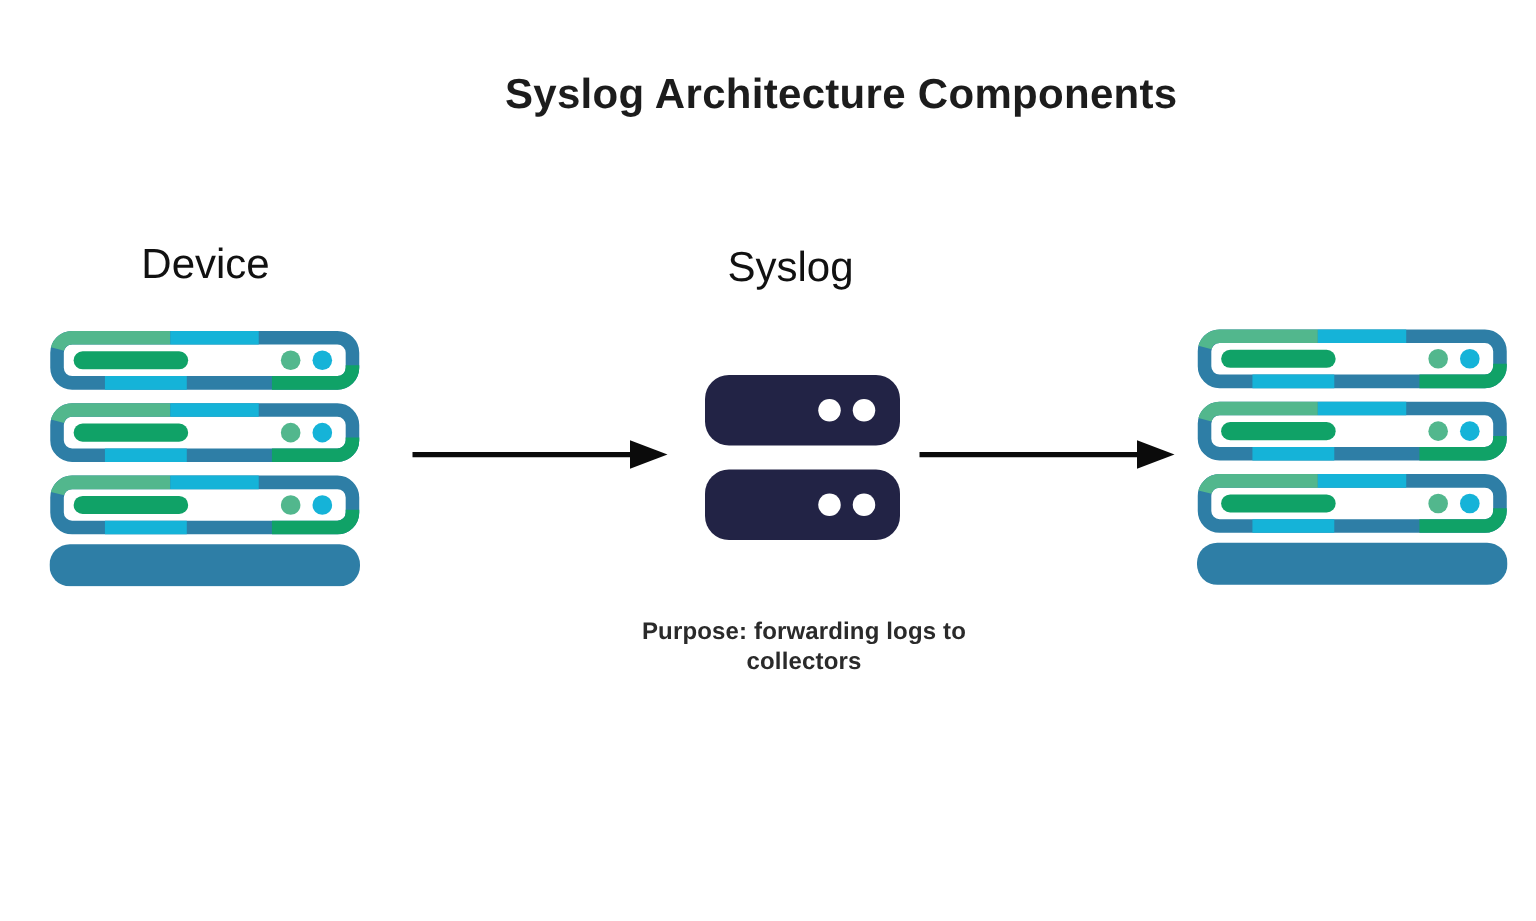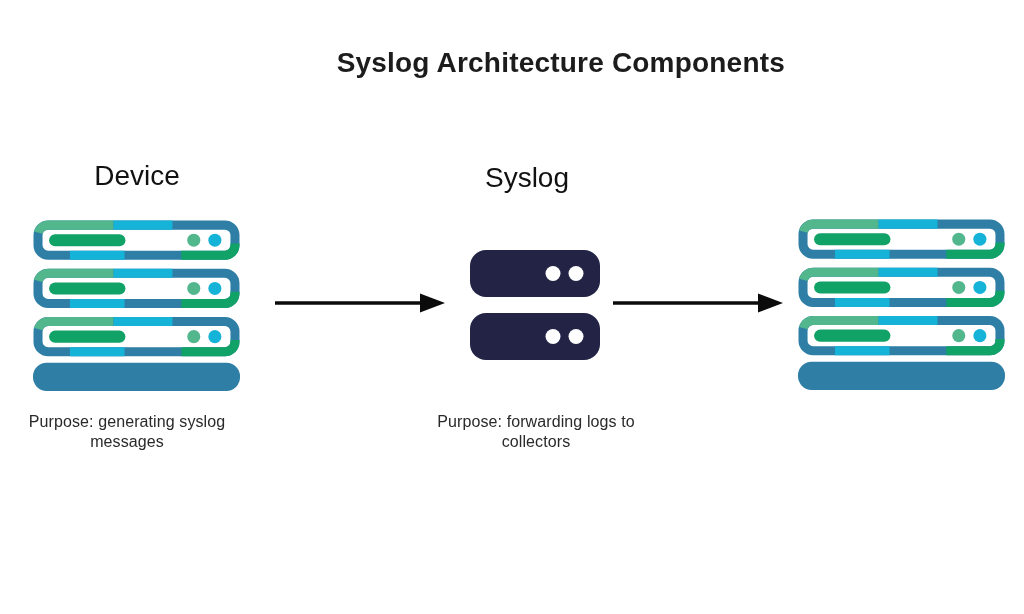--- a/index.html
+++ b/index.html
@@ -56,21 +56,21 @@
   .purpose {
     position: absolute;
     text-align: center;
     font-size: 16px;
     font-weight: 400;
     line-height: 20px;
     color: #2A2A2A;
     letter-spacing: 0.1px;
   }
   .purpose-device    { left: 17px;  top: 412px; width: 220px; }
-  .purpose-relay     { left: 416px; top: 412px; width: 240px; }
+  .purpose-relay     { left: 416px; top: 412px; width: 240px; font-weight: bold; }
   .purpose-collector { left: 774px; top: 412px; width: 240px; }
 </style>
 </head>
 <body>
 
 <div class="canvas">
 
   <div class="title">Syslog Architecture Components</div>
 
   <div class="comp-label label-device">Device</div>
@@ -123,16 +123,15 @@
       <polygon points="146,3.5 171,13 146,22.5" fill="var(--arrow-black)"></polygon>
     </svg>
   </div>
   <div class="arrow-wrap arrow-2">
     <svg width="172" height="26" viewBox="0 0 172 26">
       <line x1="1" y1="13" x2="148" y2="13" stroke="var(--arrow-black)" stroke-width="3.5"></line>
       <polygon points="146,3.5 171,13 146,22.5" fill="var(--arrow-black)"></polygon>
     </svg>
   </div>
 
-  <div class="purpose purpose-device">Purpose: generating syslog messages</div>
   <div class="purpose purpose-relay">Purpose: forwarding logs to collectors</div>
 
 </div>
 
 </body></html>

